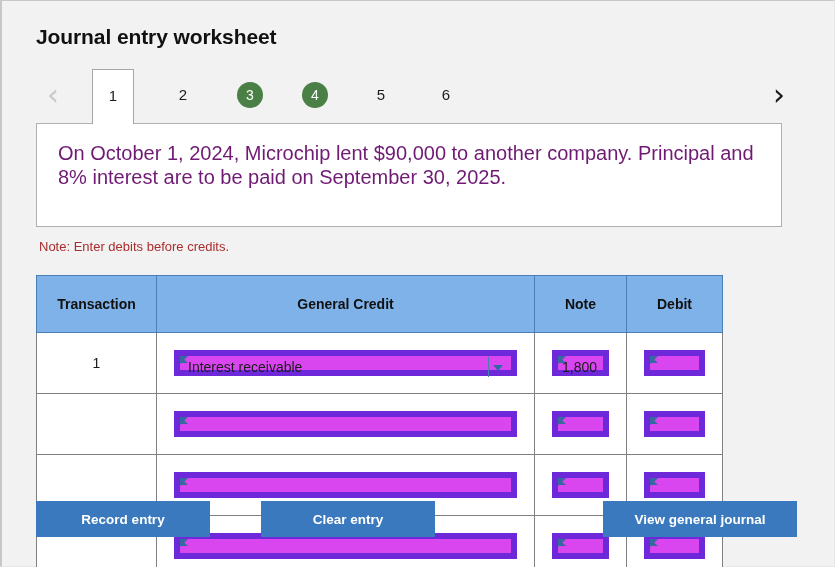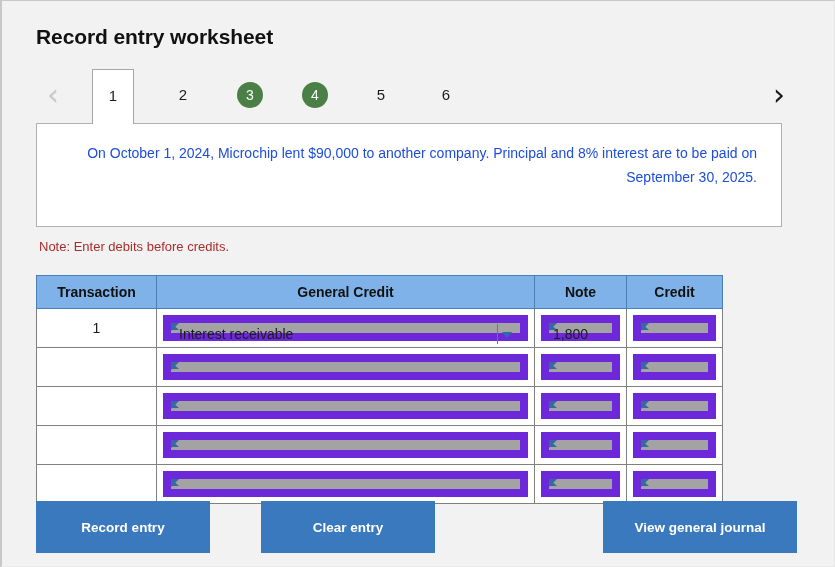--- a/index.html
+++ b/index.html
@@ -122,24 +122,23 @@
     box-sizing: border-box;
     background: #ffffff;
     border: 1px solid #b0b0b0;
     z-index: 1;
   }
   #scenario-text {
     position: absolute;
     left: 21px;
     top: 17px;
     right: 24px;
-    font-size: 14px;
+    font-size: 20px;
     line-height: 24px;
-    color: #1d4ed8;
-    text-align: right;
+    color: #701a75;
   }
 
   
   #note {
     position: absolute;
     left: 3px;
     top: 238px;
     font-size: 13px;
     color: #a92d2d;
     font-weight: normal;
@@ -153,21 +152,21 @@
     border-collapse: collapse;
     table-layout: fixed;
   }
   #journal th {
     background: #7eb2e8;
     border: 1px solid #4a7fb5;
     color: #111111;
     font-size: 14px;
     font-weight: bold;
     height: 32px;
-    padding: 0;
+    padding: 12px;
     text-align: center;
   }
   #journal td {
     padding: 0;
     height: 28px;
     background: #ffffff;
     border: 1px solid #808080;
     vertical-align: middle;
   }
   td.txn {
@@ -178,23 +177,23 @@
   
   td.field {
     border: 1px solid #808080;
     padding: 0;
     position: relative;
   }
   .box {
     position: relative;
     box-sizing: border-box;
     height: 26px;
-    margin: 6px;
-    border: 8px solid #6d28d9;
-    background: #a3a3a3;
+    margin: 17px;
+    border: 6px solid #6d28d9;
+    background: #d946ef;
   }
   .box .flag {
     position: absolute;
     left: 0;
     top: 0;
     width: 0;
     height: 0;
     border-left: 8px solid #36699f;
     border-bottom: 8px solid transparent;
     border-top: 0 solid transparent;
@@ -244,41 +243,41 @@
     width: 0;
     height: 0;
     border-left: 5px solid transparent;
     border-right: 5px solid transparent;
     border-top: 6px solid #2f6aa8;
   }
 
   
   .btn {
     position: absolute;
-    height: 52px;
+    height: 36px;
     background: #3a79bd;
     color: #ffffff;
     font-size: 13.5px;
     font-weight: bold;
     border: none;
     cursor: pointer;
     font-family: "Liberation Sans", sans-serif;
     padding: 0;
   }
   #btn-record { left: 0px;   top: 500px; width: 174px; }
   #btn-clear  { left: 225px; top: 500px; width: 174px; }
   #btn-view   { left: 567px; top: 500px; width: 194px; }
 </style>
 </head>
 <body>
 
 <div id="page">
   <div class="inner">
 
-    <div id="page-title">Record entry worksheet</div>
+    <div id="page-title">Journal entry worksheet</div>
 
     <div id="tabstrip">
       <div class="chev" id="chev-prev">‹</div>
       <div class="tabs" id="tabs-container">
           <div class="tab active" style="left: 0px;">
             <span class="num">1</span>
           </div>
           <div class="tab" style="left: 70px;">
             <span class="num">2</span>
           </div>
@@ -305,21 +304,21 @@
         <col style="width:120px">
           <col style="width:378px">
         <col style="width:92px">
           <col style="width:96px">
       </colgroup>
       <thead>
         <tr>
           <th>Transaction</th>
           <th>General Credit</th>
           <th>Note</th>
-          <th>Credit</th>
+          <th>Debit</th>
         </tr>
       </thead>
       <tbody id="journal-body">
           <tr>
             <td class="txn">1</td>
             <td class="field">
               <div class="box">
                 <span class="flag"></span>
                 <span class="val">Interest receivable</span>
                 <span class="caret"></span>

